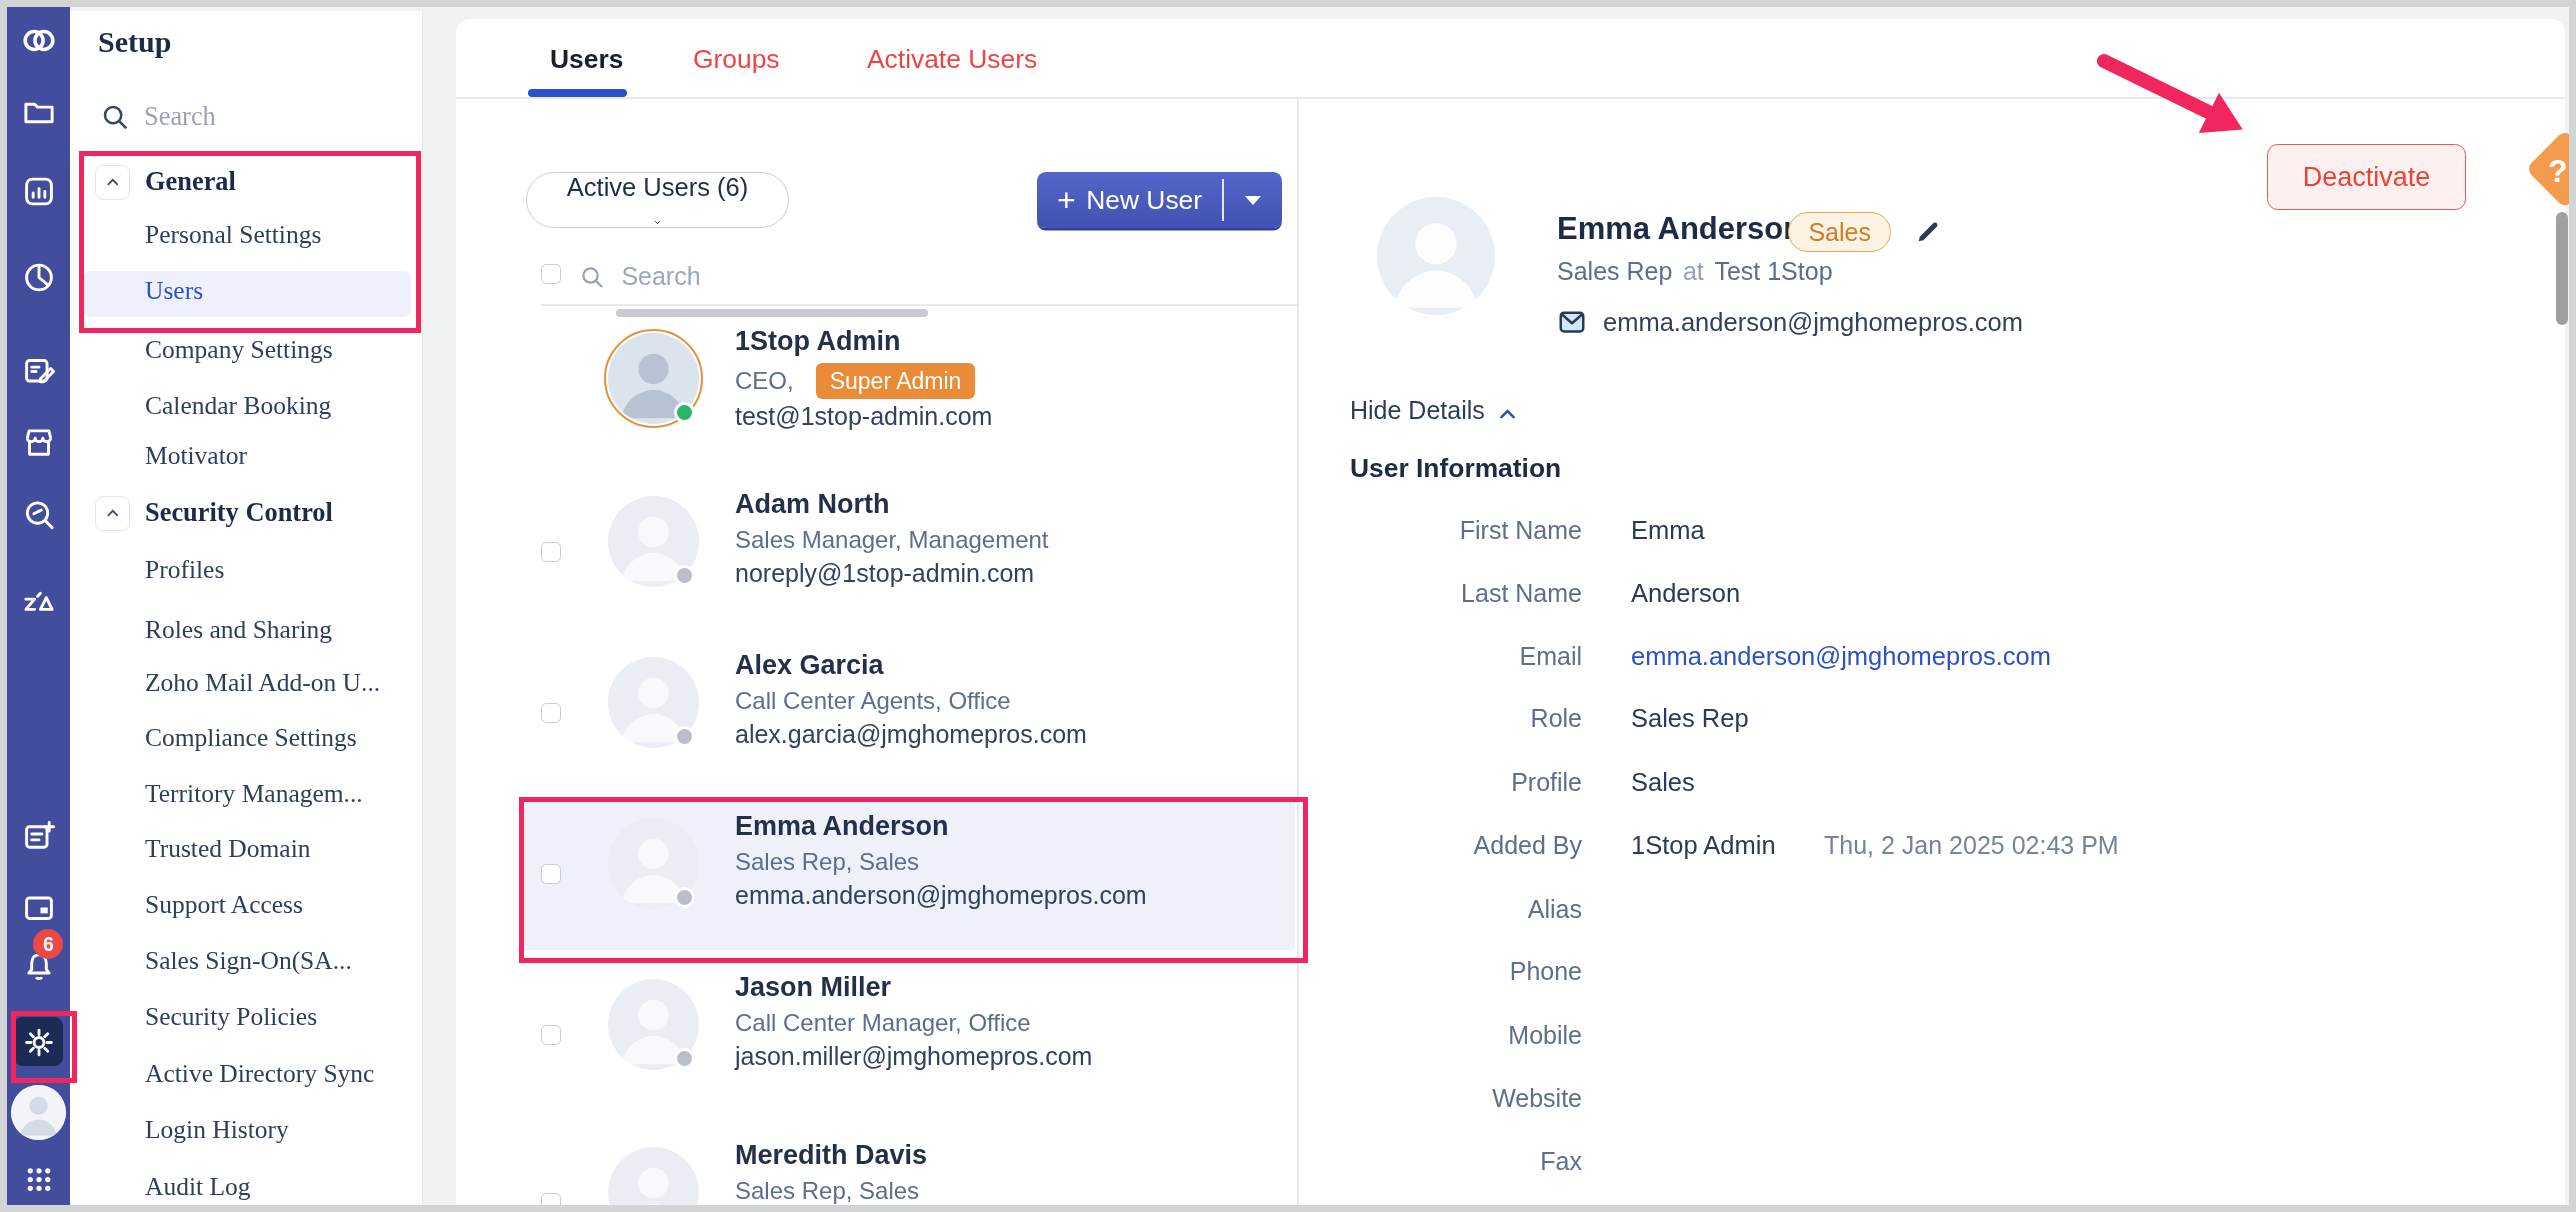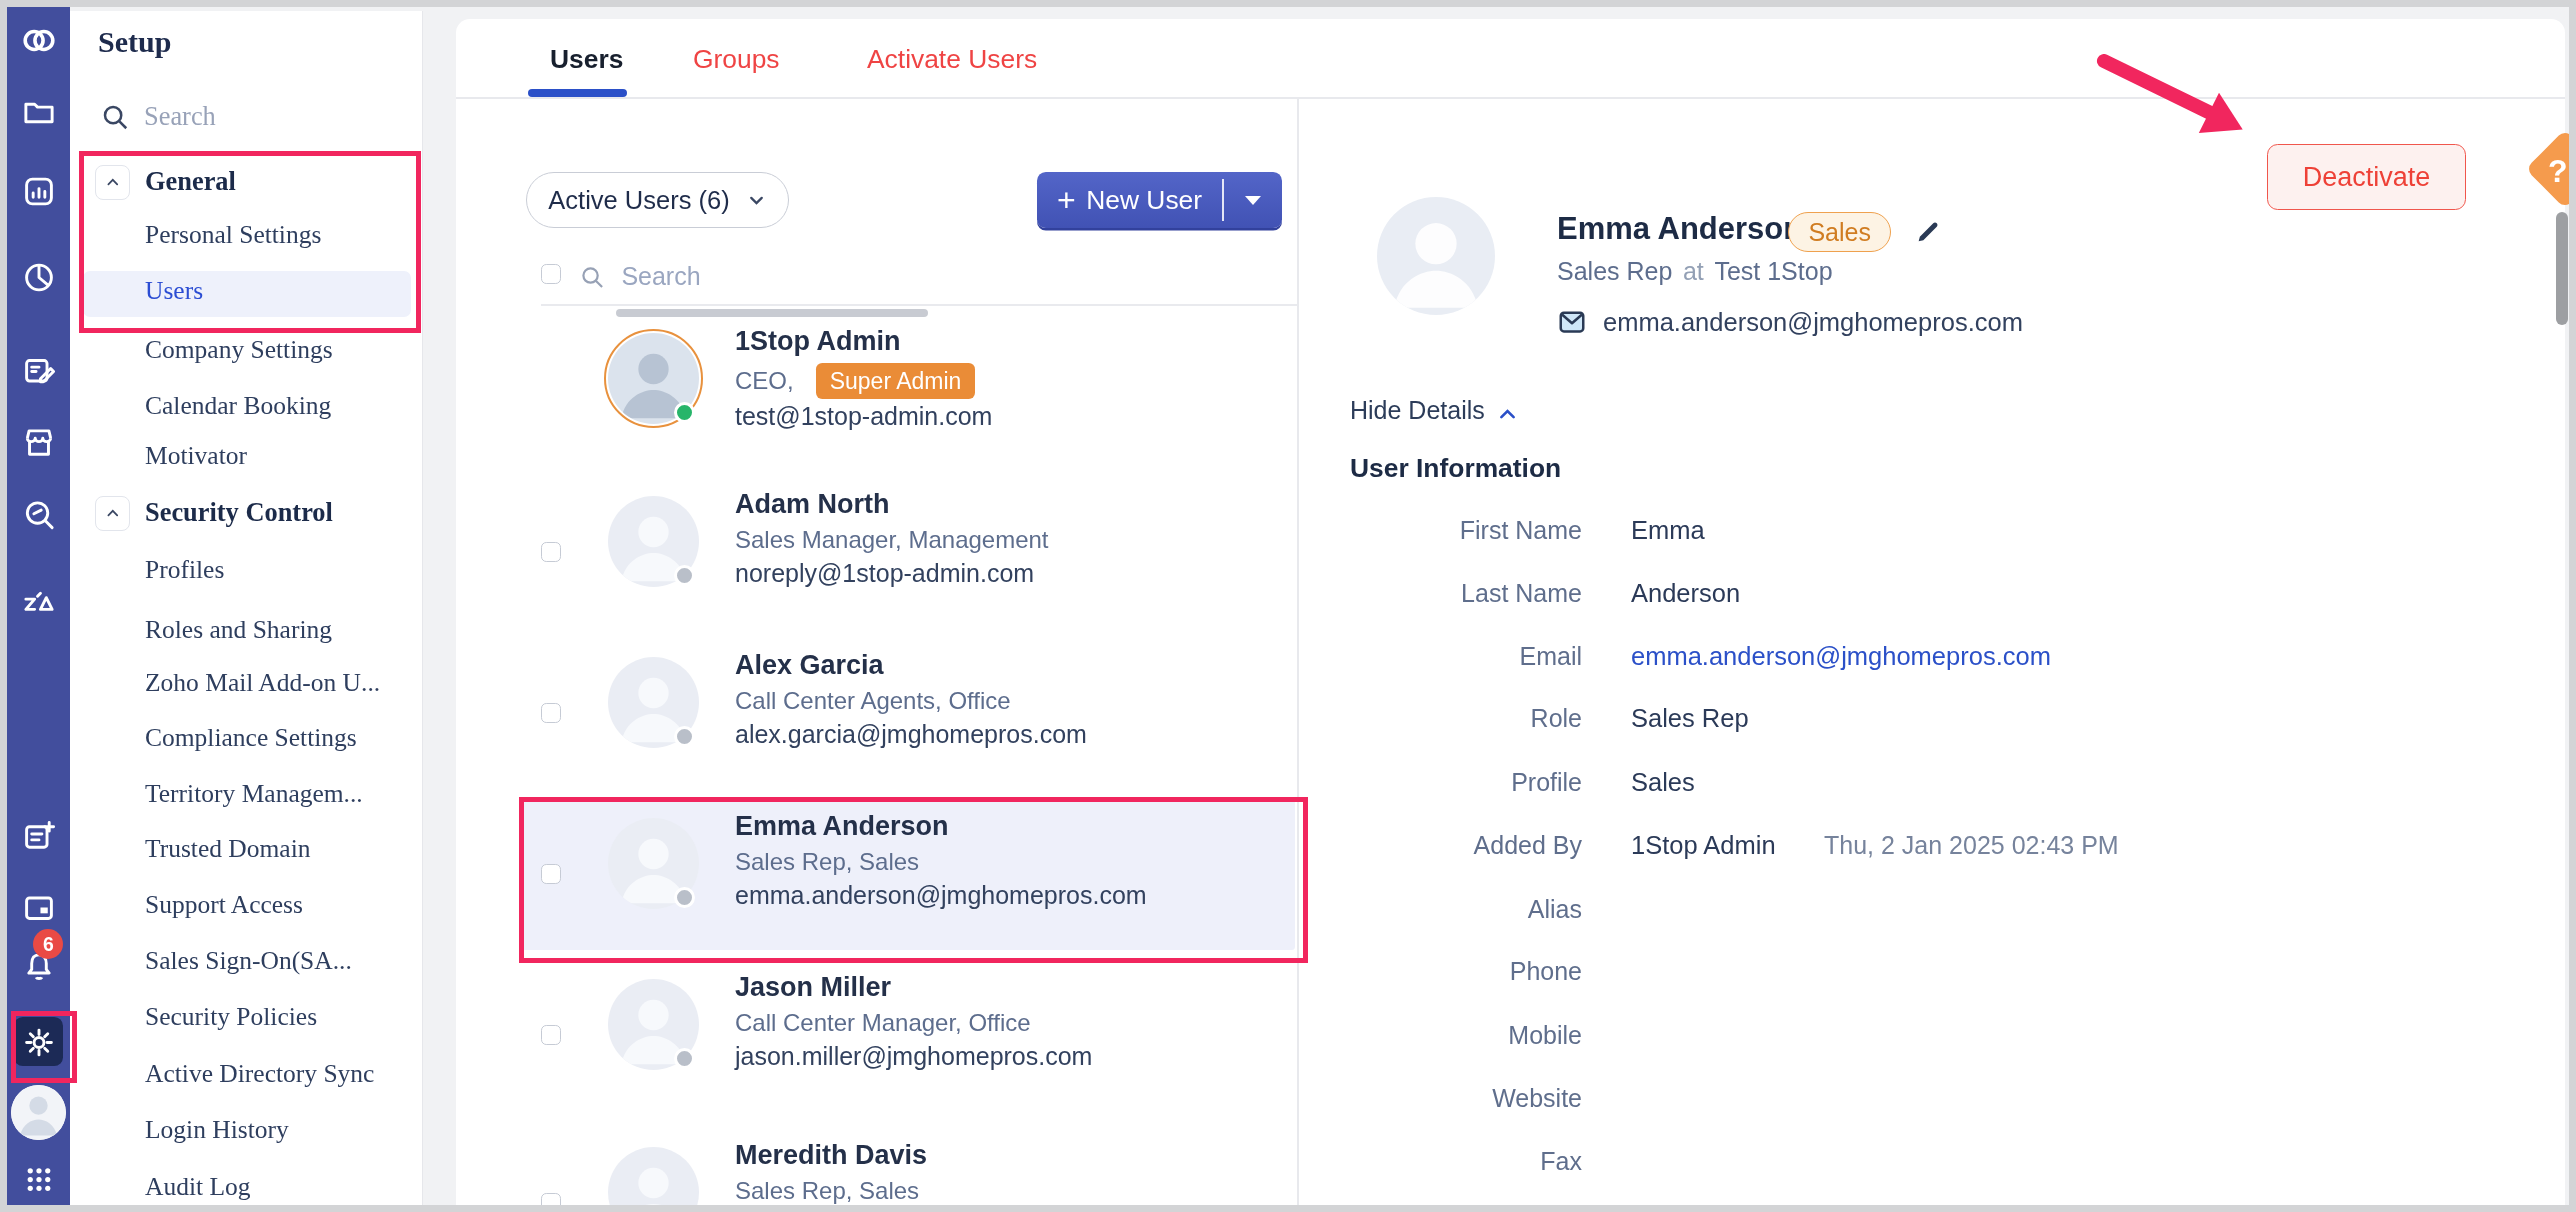--- a/index.html
+++ b/index.html
@@ -33,21 +33,21 @@
   
   .card{position:absolute;left:449px;top:12.3px;width:2109px;height:1186px;background:#fff;border-radius:14px 14px 0 0;overflow:hidden;}
   .tab{position:absolute;top:25px;font-size:26.4px;color:#ef4444;}
   .tab.active{font-weight:bold;color:#18202e;}
   .tab-underline{position:absolute;left:72px;top:70px;width:99px;height:8px;border-radius:4.4px;background:#2b50c8;}
   .tabs-divider{position:absolute;left:0;top:78px;width:100%;height:1.8px;background:#e8e9ed;}
   .panel-divider{position:absolute;left:841px;top:79px;bottom:0;width:1.8px;background:#e8e9ed;}
 
   
   .filter-btn{position:absolute;left:70px;top:153px;width:263px;height:56px;border:1.8px solid #c9cdd6;border-radius:28px;
-    display:flex;align-items:center;justify-content:center;gap:16px;font-size:25.5px;color:#1f2c4a;background:#fff;box-sizing:border-box;}
+    display:flex;align-items:center;justify-content:center;gap:16px;font-size:25.5px;color:#1f2c4a;background:#fff;box-sizing:border-box;flex-direction:column;}
   .newuser-btn{position:absolute;left:581px;top:153px;width:245px;height:56px;border-radius:8.8px;
     background:linear-gradient(#5365c8,#4152b4);box-shadow:0 2.6px 0 #32419c;color:#fff;display:flex;}
   .newuser-main{width:185px;display:flex;align-items:center;justify-content:center;gap:10.6px;font-size:26.4px;}
   .newuser-split{width:1.8px;background:rgba(255,255,255,.85);margin:7px 0;}
   .newuser-caret{flex:1;display:flex;align-items:center;justify-content:center;}
   .caret-down{width:0;height:0;border-left:8px solid transparent;border-right:8px solid transparent;border-top:9.7px solid #fff;}
   .checkbox{width:20px;height:20px;border:1.8px solid #c6cbd5;border-radius:5.3px;background:#fff;box-sizing:border-box;}
   .list-search{position:absolute;left:85px;top:243px;display:flex;align-items:center;gap:16px;}
   .list-search .ph{font-size:25px;color:#9aa6c0;}
   .list-search svg{width:26.4px;height:26.4px;}

